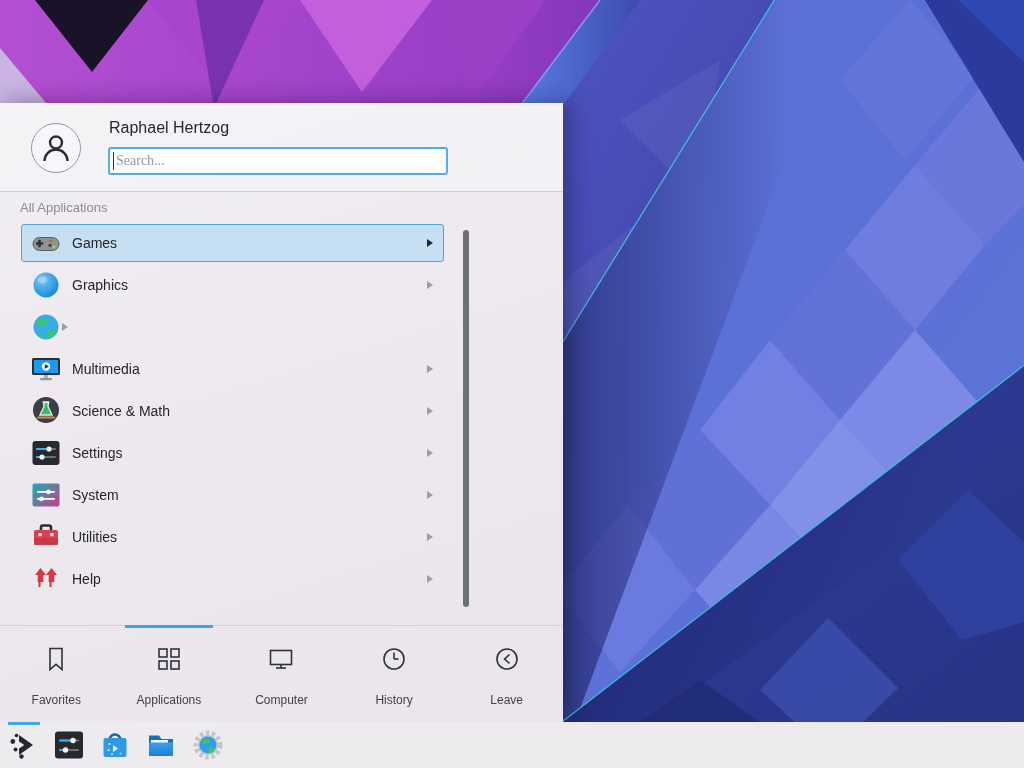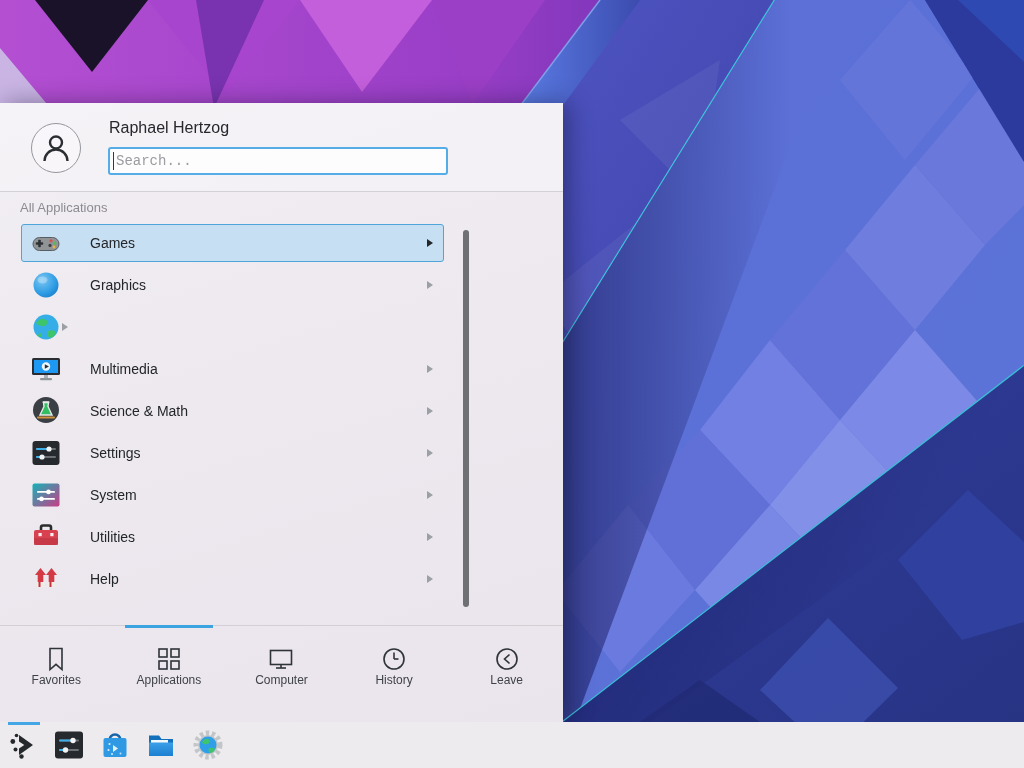--- a/index.html
+++ b/index.html
@@ -16,48 +16,48 @@
     box-shadow:6px 0 22px rgba(10,10,30,.38); }
   .panel-header { position:absolute; top:0; left:0; right:0; height:89px;
     background:rgba(248,246,249,.55); border-bottom:1px solid #d3d0d6; }
   .avatar { position:absolute; left:31px; top:20px; width:50px; height:50px;
     border:1px solid #96969c; border-radius:50%; background:rgba(255,255,255,.35);
     display:flex; align-items:center; justify-content:center; }
   .user-name { position:absolute; left:109px; top:16px; font-size:16px; color:#26282b; }
   .search-box { position:absolute; left:108px; top:44px; width:340px; height:28px;
     border:2px solid #55ade7; border-radius:3px; background:#fdfdfd;
     font-size:14px; color:#7f1d1d; padding:0 6px; outline:none;
-    font-family:Liberation Mono, monospace; }
+    font-family:Liberation Serif, serif; }
   .search-box::placeholder { color:#9b9ba0; }
   .search-caret { position:absolute; left:113px; top:49px; width:1px; height:18px; background:#35383b; }
 
   .section-label { position:absolute; left:20px; top:97px; font-size:13px; color:#8b8b91; }
 
   .app-list { position:absolute; top:119px; left:0; right:0; height:403px; overflow:hidden; }
   .app-row { position:relative; height:42px; margin:0 21px; width:423px; }
   .row-inner { position:absolute; top:2px; bottom:2px; left:0; right:0; border-radius:3px;
     border:1px solid transparent; display:flex; align-items:center; padding:0 10px 0 8px; }
   .app-row.selected .row-inner { background:#c6dff3; border-color:#4fa5d8; }
   .app-icon { width:32px; height:32px; flex:0 0 32px; display:flex; }
-  .app-label { margin-left:28px; font-size:14px; color:#232629; flex:1; }
+  .app-label { margin-left:10px; font-size:14px; color:#232629; flex:1; }
   .row-arrow { width:0; height:0; border-top:4.5px solid transparent;
     border-bottom:4.5px solid transparent; border-left:6px solid #9ba0a5; }
   .app-row.selected .row-arrow { border-left-color:#232629; }
 
   .scrollbar { position:absolute; left:463px; top:127px; width:6px; height:377px;
     background:#6f7073; border-radius:3px; }
 
   .panel-footer { position:absolute; left:0; right:0; bottom:0; height:97px;
     border-top:1px solid #d2cfd5; display:flex; }
   .tab { flex:1; position:relative; display:flex; flex-direction:column;
     align-items:center; padding-top:19px; cursor:default; }
   .tab.active::before { content:""; position:absolute; top:-1px; left:50%;
     transform:translateX(-50%); width:88px; height:3px; background:#3ba3e0; }
   .tab-icon { width:28px; height:28px; }
-  .tab-label { margin-top:0; font-size:12px; color:#3f4347; }
+  .tab-label { margin-top:20px; font-size:12px; color:#3f4347; }
 
   
   .taskbar { position:absolute; left:0; top:722px; width:1024px; height:46px;
     background:#edebee; }
   .task-icon { position:absolute; top:7px; width:32px; height:32px; }
   .active-indicator { position:absolute; left:8px; top:0; width:32px; height:3px; background:#45a6e5; }
 </style>
 </head>
 <body>
 

